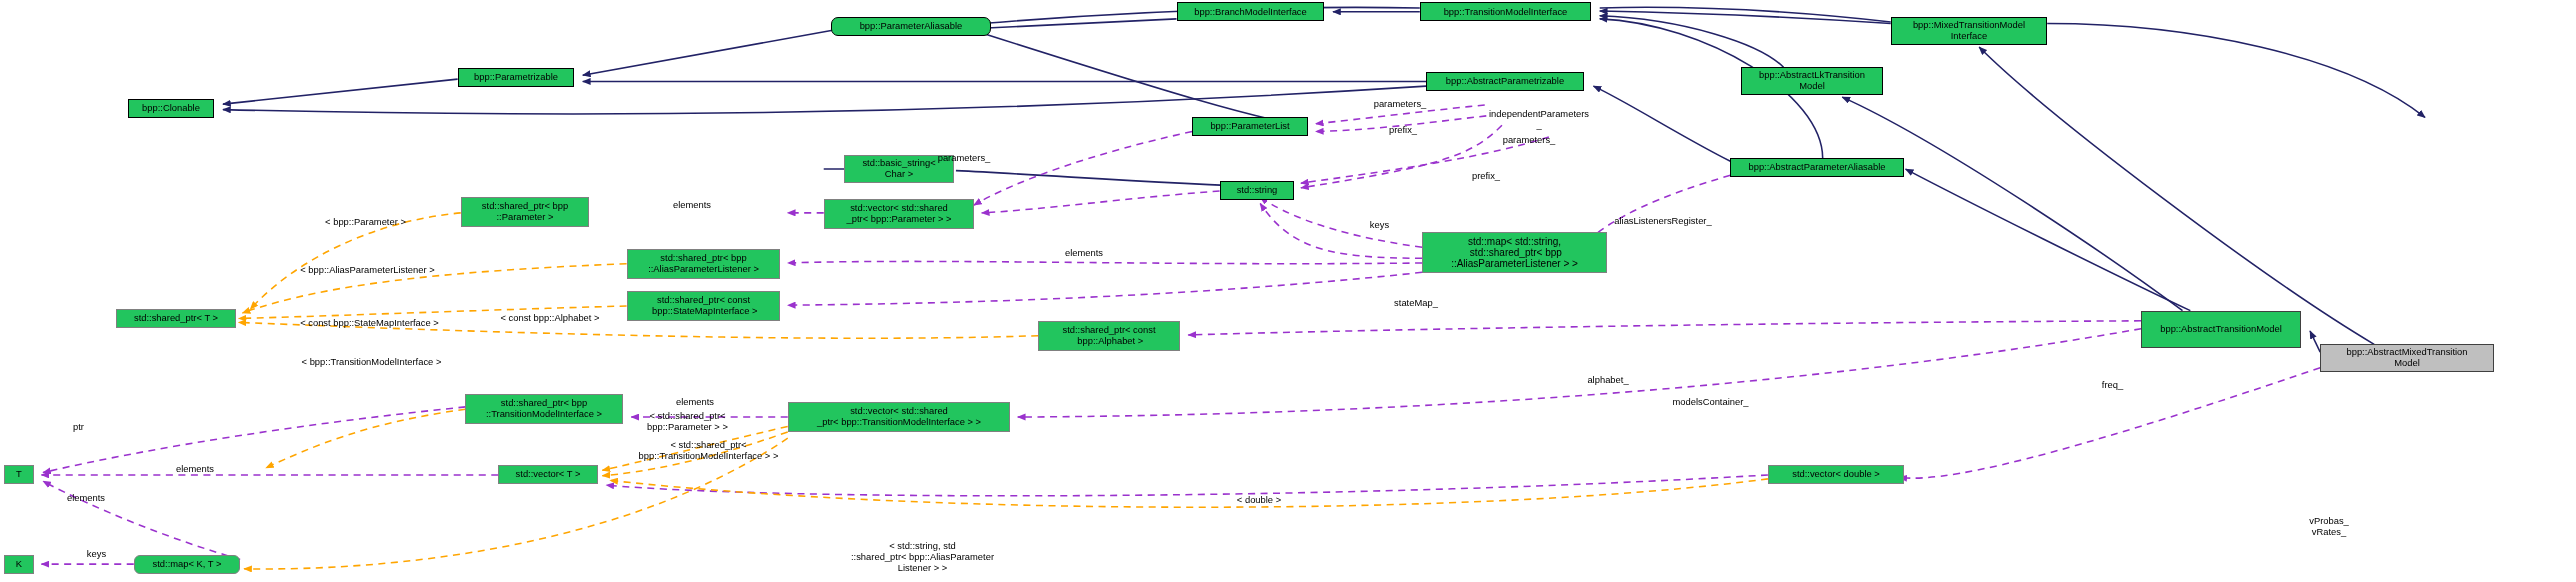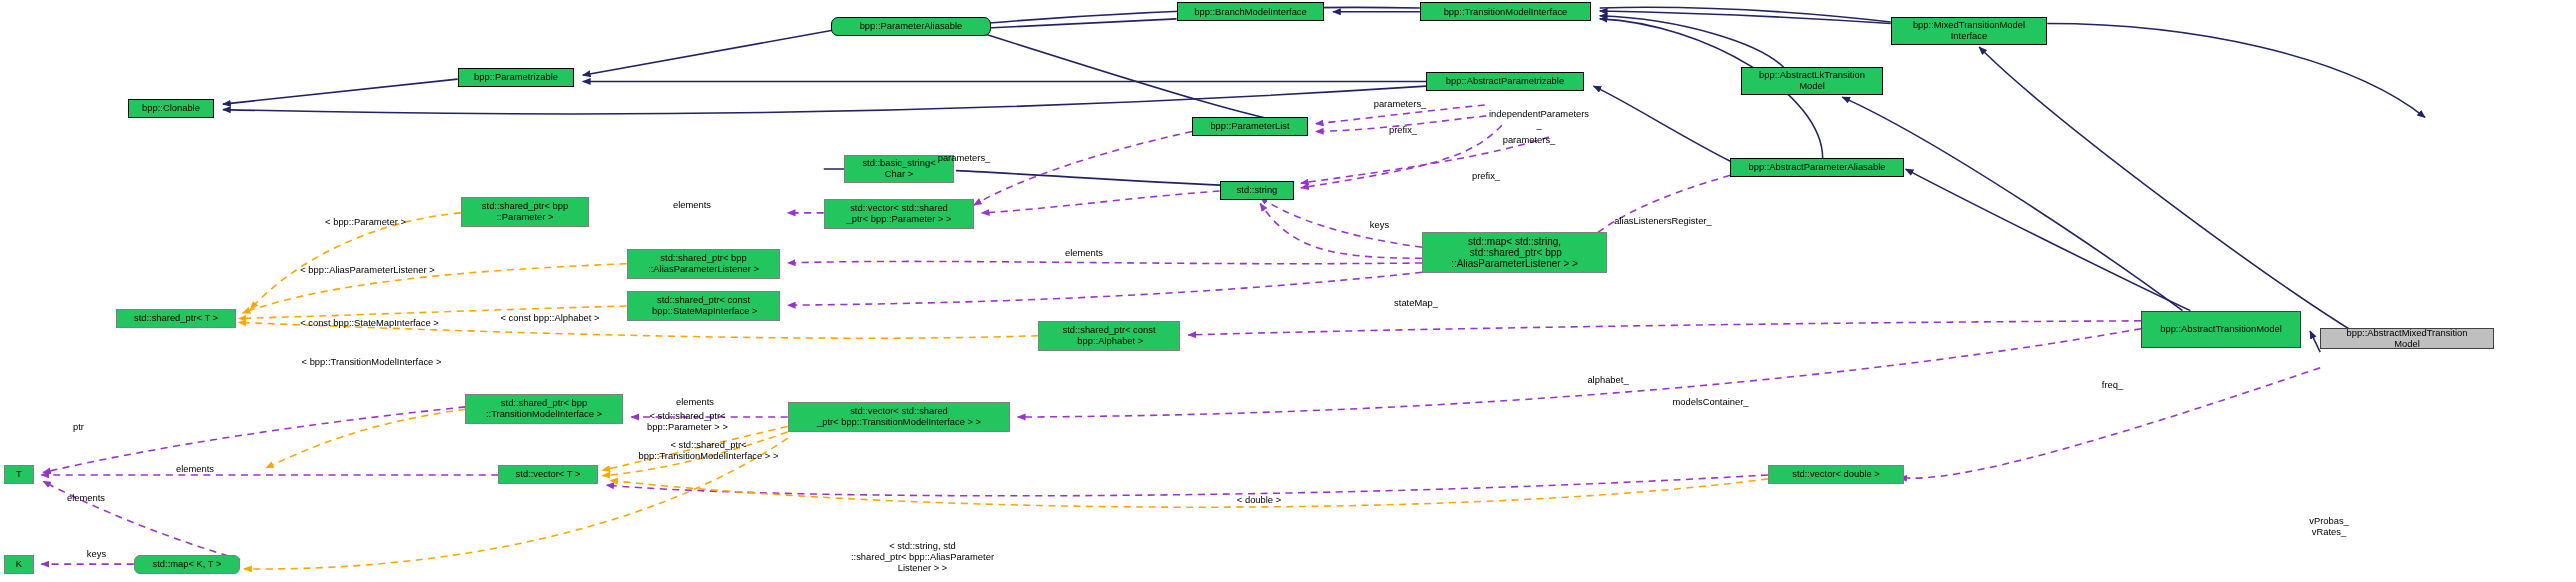--- a/index.html
+++ b/index.html
@@ -155,21 +155,21 @@
  std::shared_ptr&lt; bpp
 ::AliasParameterListener &gt; &gt;</div>
       <div class="node " style="left: 627px; top: 249px; width: 153px; height: 30px; font-size: 9.4px;">std::shared_ptr&lt; bpp
 ::AliasParameterListener &gt;</div>
       <div class="node " style="left: 627px; top: 291px; width: 153px; height: 30px; font-size: 9.4px;">std::shared_ptr&lt; const
  bpp::StateMapInterface &gt;</div>
       <div class="node " style="left: 116px; top: 309px; width: 120px; height: 19px; font-size: 9.4px;">std::shared_ptr&lt; T &gt;</div>
       <div class="node " style="left: 1038px; top: 321px; width: 142px; height: 30px; font-size: 9.4px;">std::shared_ptr&lt; const
  bpp::Alphabet &gt;</div>
       <div class="node heavy" style="left: 2141px; top: 311px; width: 160px; height: 37px; font-size: 9.4px;">bpp::AbstractTransitionModel</div>
-      <div class="node focus" style="left: 2320px; top: 328px; width: 174px; height: 21px; font-size: 9.4px;">bpp::AbstractMixedTransition
+      <div class="node focus" style="left: 2320px; top: 344px; width: 174px; height: 28px; font-size: 9.4px;">bpp::AbstractMixedTransition
 Model</div>
       <div class="node " style="left: 465px; top: 394px; width: 158px; height: 30px; font-size: 9.4px;">std::shared_ptr&lt; bpp
 ::TransitionModelInterface &gt;</div>
       <div class="node " style="left: 788px; top: 402px; width: 222px; height: 30px; font-size: 9.4px;">std::vector&lt; std::shared
 _ptr&lt; bpp::TransitionModelInterface &gt; &gt;</div>
       <div class="node " style="left: 498px; top: 465px; width: 100px; height: 19px; font-size: 9.4px;">std::vector&lt; T &gt;</div>
       <div class="node " style="left: 1768px; top: 465px; width: 136px; height: 19px; font-size: 9.4px;">std::vector&lt; double &gt;</div>
       <div class="node " style="left: 3.9px; top: 465px; width: 30px; height: 19px; font-size: 9.4px;">T</div>
       <div class="node " style="left: 3.9px; top: 555px; width: 30px; height: 19px; font-size: 9.4px;">K</div>
       <div class="node " style="left: 134px; top: 555px; width: 106px; height: 19px; font-size: 9.4px; border-radius: 6px;">std::map&lt; K, T &gt;</div>

